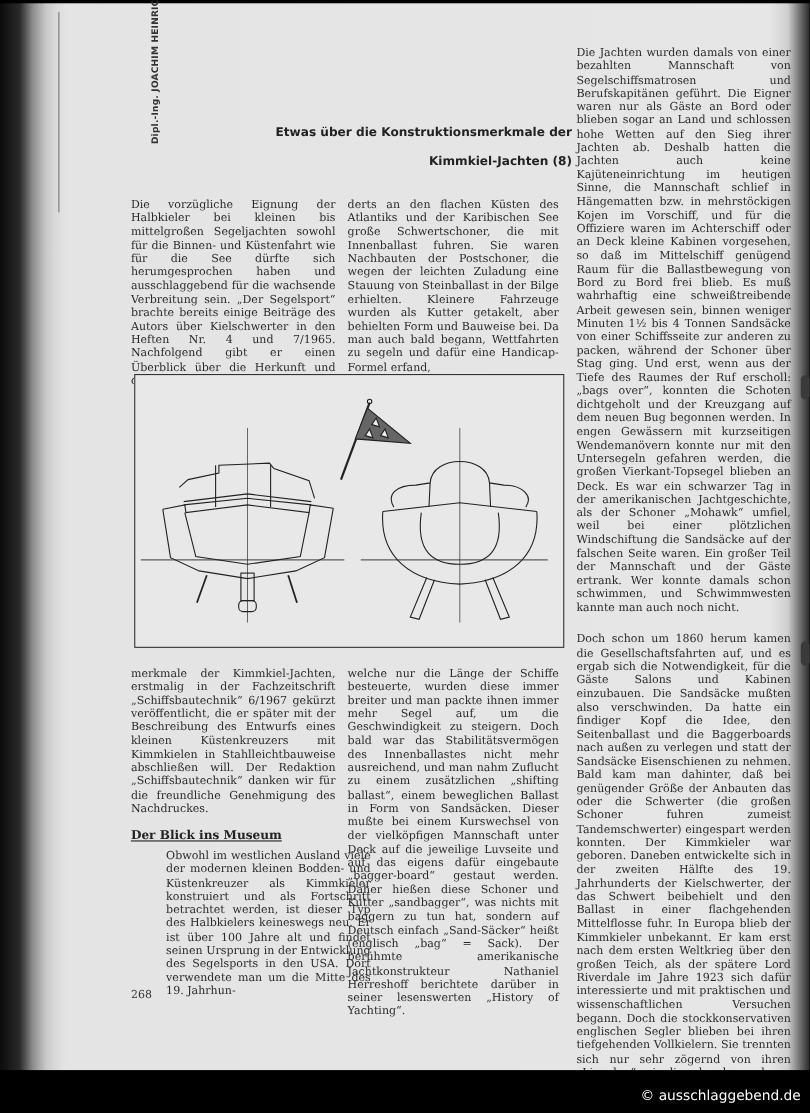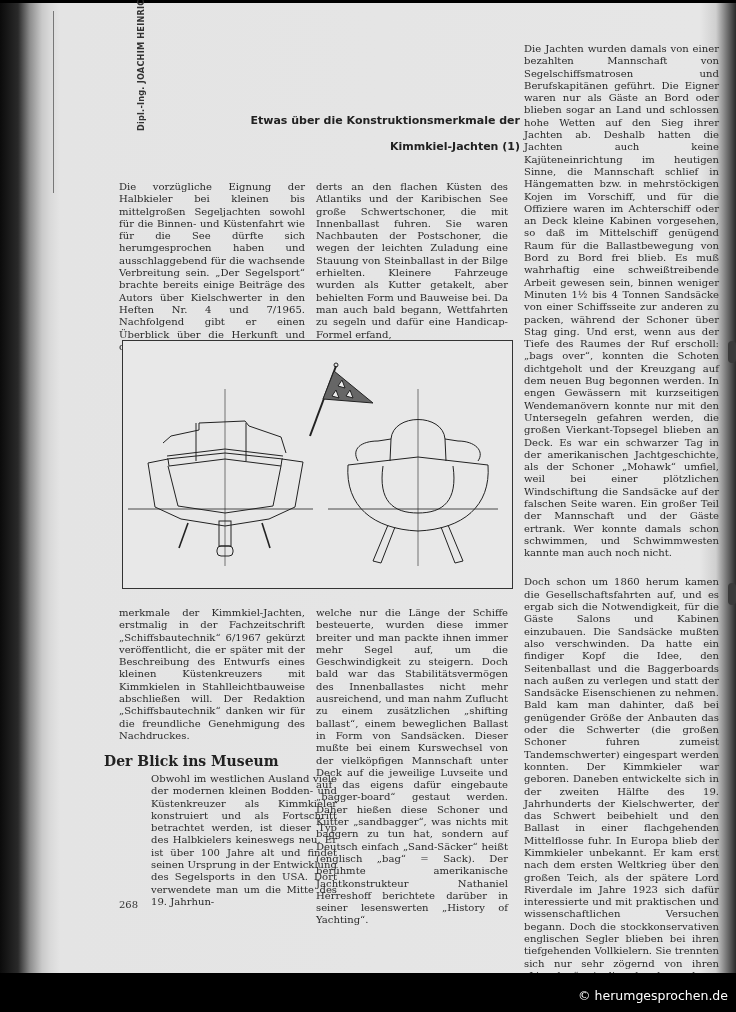--- a/index.html
+++ b/index.html
@@ -36,22 +36,22 @@
   .col {
     position: absolute; font-size: 10.05px; line-height: 12.3px; color: #2a2a2a;
     text-align: justify; hyphens: manual;
   }
   .col p { margin: 0; }
   .col p.gap { margin-top: 17px; }
   .c1 { left: 119px; width: 186px; }
   .c2 { left: 316px; width: 192px; }
   .c3 { left: 524px; width: 195px; }
   .heading {
-    position: absolute; left: 104px; top: 750px;
-    font-weight: bold; font-size: 14px; color: #222;
+    position: absolute; left: 119px; top: 750px;
+    font-weight: bold; font-size: 11px; color: #222; text-decoration: underline;
   }
   .figure {
     position: absolute; left: 122px; top: 337px; width: 389px; height: 247px;
     border: 1px solid #333; background: #e8e8e8;
   }
   .pageno {
     position: absolute; left: 119px; top: 896px; font-size: 10px; color: #333;
   }
   .footer-bar {
     position: absolute; left: 0; top: 973px; width: 736px; height: 39px; background: #000;
@@ -63,21 +63,21 @@
   .blot { position: absolute; width: 8px; height: 22px; border-radius: 4px; background: #3a3a3a; }
 </style>
 </head>
 <body>
 
 <div class="page">
   <div class="gutter-line"></div>
 
   <div class="author">Dipl.-Ing. JOACHIM HEINRICHS</div>
   <div class="subtitle sub1">Etwas über die Konstruktionsmerkmale der</div>
-  <div class="subtitle sub2">Kimmkiel-Jachten (1)</div>
+  <div class="subtitle sub2">Kimmkiel-Jachten (8)</div>
 
   <div class="col c1" style="top:178px;">
     <p>Die vorzügliche Eignung der Halbkieler bei kleinen bis mittelgroßen Segeljachten sowohl für die Binnen- und Küstenfahrt wie für die See dürfte sich herumgesprochen haben und ausschlaggebend für die wachsende Verbreitung sein. „Der Segelsport“ brachte bereits einige Beiträge des Autors über Kielschwerter in den Heften Nr. 4 und 7/1965. Nachfolgend gibt er einen Überblick über die Herkunft und die Konstruktions-</p>
   </div>
 
   <div class="col c2" style="top:178px;">
     <p>derts an den flachen Küsten des Atlantiks und der Karibischen See große Schwertschoner, die mit Innenballast fuhren. Sie waren Nachbauten der Postschoner, die wegen der leichten Zuladung eine Stauung von Steinballast in der Bilge erhielten. Kleinere Fahrzeuge wurden als Kutter getakelt, aber behielten Form und Bauweise bei. Da man auch bald begann, Wettfahrten zu segeln und dafür eine Handicap-Formel erfand,</p>
   </div>
 
   <div class="figure">
@@ -138,13 +138,13 @@
     <p class="gap">Doch schon um 1860 herum kamen die Gesellschaftsfahrten auf, und es ergab sich die Notwendigkeit, für die Gäste Salons und Kabinen einzubauen. Die Sandsäcke mußten also verschwinden. Da hatte ein findiger Kopf die Idee, den Seitenballast und die Baggerboards nach außen zu verlegen und statt der Sandsäcke Eisenschienen zu nehmen. Bald kam man dahinter, daß bei genügender Größe der Anbauten das oder die Schwerter (die großen Schoner fuhren zumeist Tandemschwerter) eingespart werden konnten. Der Kimmkieler war geboren. Daneben entwickelte sich in der zweiten Hälfte des 19. Jahrhunderts der Kielschwerter, der das Schwert beibehielt und den Ballast in einer flachgehenden Mittelflosse fuhr. In Europa blieb der Kimmkieler unbekannt. Er kam erst nach dem ersten Weltkrieg über den großen Teich, als der spätere Lord Riverdale im Jahre 1923 sich dafür interessierte und mit praktischen und wissenschaftlichen Versuchen begann. Doch die stockkonservativen englischen Segler blieben bei ihren tiefgehenden Vollkielern. Sie trennten sich nur sehr zögernd von ihren „Linealen“, wie die schmalen und</p>
   </div>
 
   <div class="pageno">268</div>
 
   <div class="blot" style="left:728px; top:338px;"></div>
   <div class="blot" style="left:728px; top:580px;"></div>
 </div>
 
 <div class="footer-bar"></div>
-<div class="credit">© herumgesprochen.de</div>
+<div class="credit">© ausschlaggebend.de</div>
 
 </body></html>

